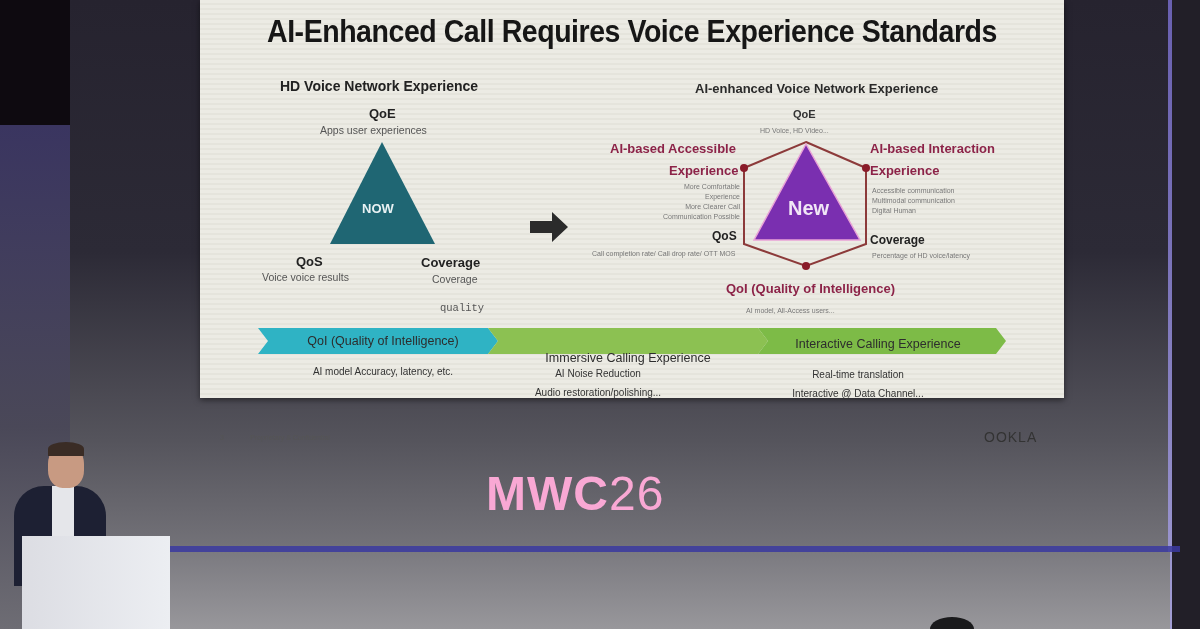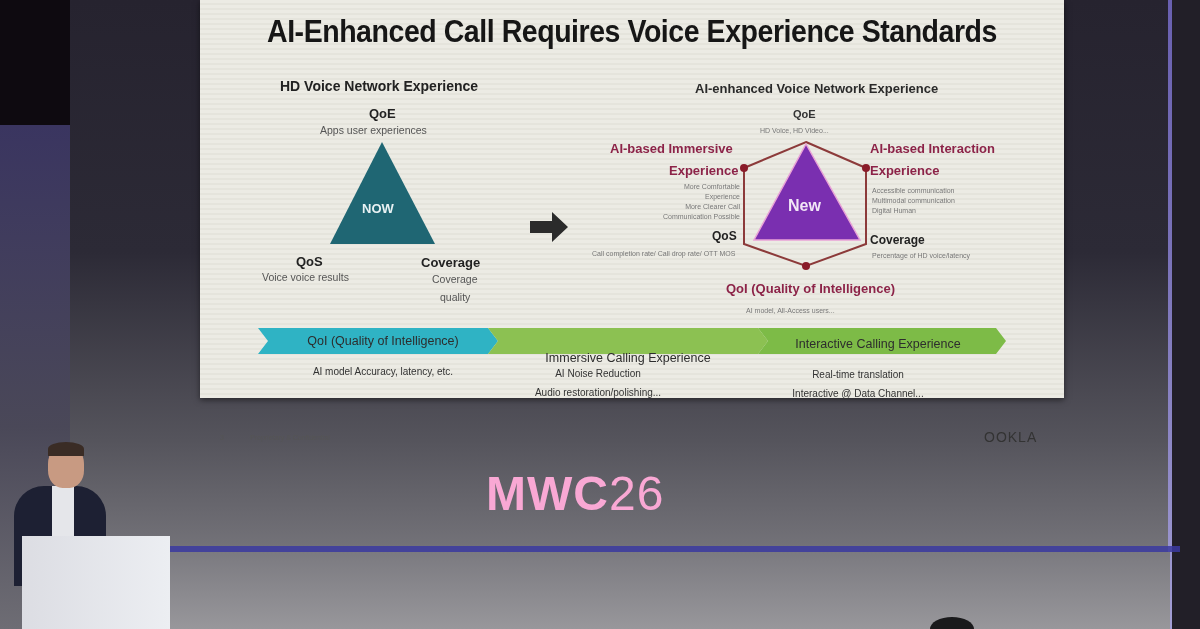--- a/index.html
+++ b/index.html
@@ -73,31 +73,31 @@
   <div class="abs lbl-bold" style="left:169px;top:106px;">QoE</div>
   <div class="abs lbl-sub" style="left:120px;top:124px;">Apps user experiences</div>
   <svg class="abs tri-now" viewBox="0 0 105 102">
     <polygon points="52,0 105,102 0,102" fill="#1f6673"></polygon>
   </svg>
   <div class="abs" style="left:162px;top:201px;font-size:13px;font-weight:bold;color:#e8f1f3;">NOW</div>
   <div class="abs lbl-bold" style="left:96px;top:254px;">QoS</div>
   <div class="abs lbl-sub" style="left:62px;top:271px;">Voice voice results</div>
   <div class="abs lbl-bold" style="left:221px;top:255px;">Coverage</div>
   <div class="abs lbl-sub" style="left:232px;top:273px;">Coverage</div>
-  <div class="abs lbl-sub" style="left:240px;top:291px;">quality</div>
+  <div class="abs lbl-sub" style="left:240px;top:302px;font-family:Liberation Mono, monospace;">quality</div>
 
   <svg class="abs arrow" width="38" height="30" viewBox="0 0 38 30">
     <polygon points="0,9 22,9 22,0 38,15 22,30 22,21 0,21" fill="#2b2b2b"></polygon>
   </svg>
 
   <div class="abs ai-title">AI-enhanced Voice Network Experience</div>
   <div class="abs" style="left:593px;top:108px;font-size:11px;font-weight:bold;color:#333;">QoE</div>
   <div class="abs tiny" style="left:560px;top:126px;">HD Voice, HD Video...</div>
 
-  <div class="abs mag" style="left:410px;top:141px;">AI-based Immersive</div>
+  <div class="abs mag" style="left:410px;top:141px;">AI-based Accessible</div>
   <div class="abs mag" style="left:469px;top:163px;">Experience</div>
   <div class="abs tiny" style="left:440px;top:182px;width:100px;text-align:right;">
     <div>More Comfortable</div>
     <div>Experience</div>
     <div>More Clearer Call</div>
     <div>Communication Possible</div>
   </div>
 
   <div class="abs mag" style="left:670px;top:141px;">AI-based Interaction</div>
   <div class="abs mag" style="left:670px;top:163px;">Experience</div>
@@ -107,21 +107,21 @@
     <div>Digital Human</div>
   </div>
 
   <svg class="abs hex" viewBox="0 0 130 132">
     <polygon points="66,4 126,30 126,106 66,128 4,106 4,30" fill="none" stroke="#8c3a3a" stroke-width="2"></polygon>
     <polygon points="66,6 120,102 14,102" fill="#7a2fb0" stroke="#e9a3d6" stroke-width="1.5"></polygon>
     <circle cx="4" cy="30" r="4" fill="#8a1c2a"></circle>
     <circle cx="126" cy="30" r="4" fill="#8a1c2a"></circle>
     <circle cx="66" cy="128" r="4" fill="#8a1c2a"></circle>
   </svg>
-  <div class="abs" style="left:588px;top:197px;font-size:16px;font-weight:bold;color:#f1e6f6;">New</div>
+  <div class="abs" style="left:588px;top:197px;font-size:20px;font-weight:bold;color:#f1e6f6;">New</div>
 
   <div class="abs" style="left:512px;top:229px;font-size:12px;font-weight:bold;color:#222;">QoS</div>
   <div class="abs tiny" style="left:392px;top:249px;">Call completion rate/ Call drop rate/ OTT MOS</div>
   <div class="abs" style="left:670px;top:233px;font-size:12px;font-weight:bold;color:#222;">Coverage</div>
   <div class="abs tiny" style="left:672px;top:251px;">Percentage of HD voice/latency</div>
 
   <div class="abs mag" style="left:526px;top:281px;">QoI (Quality of Intelligence)</div>
   <div class="abs tiny" style="left:546px;top:306px;">AI model, All-Access users...</div>
 
   <svg class="abs band" viewBox="0 0 748 26" preserveAspectRatio="none">

